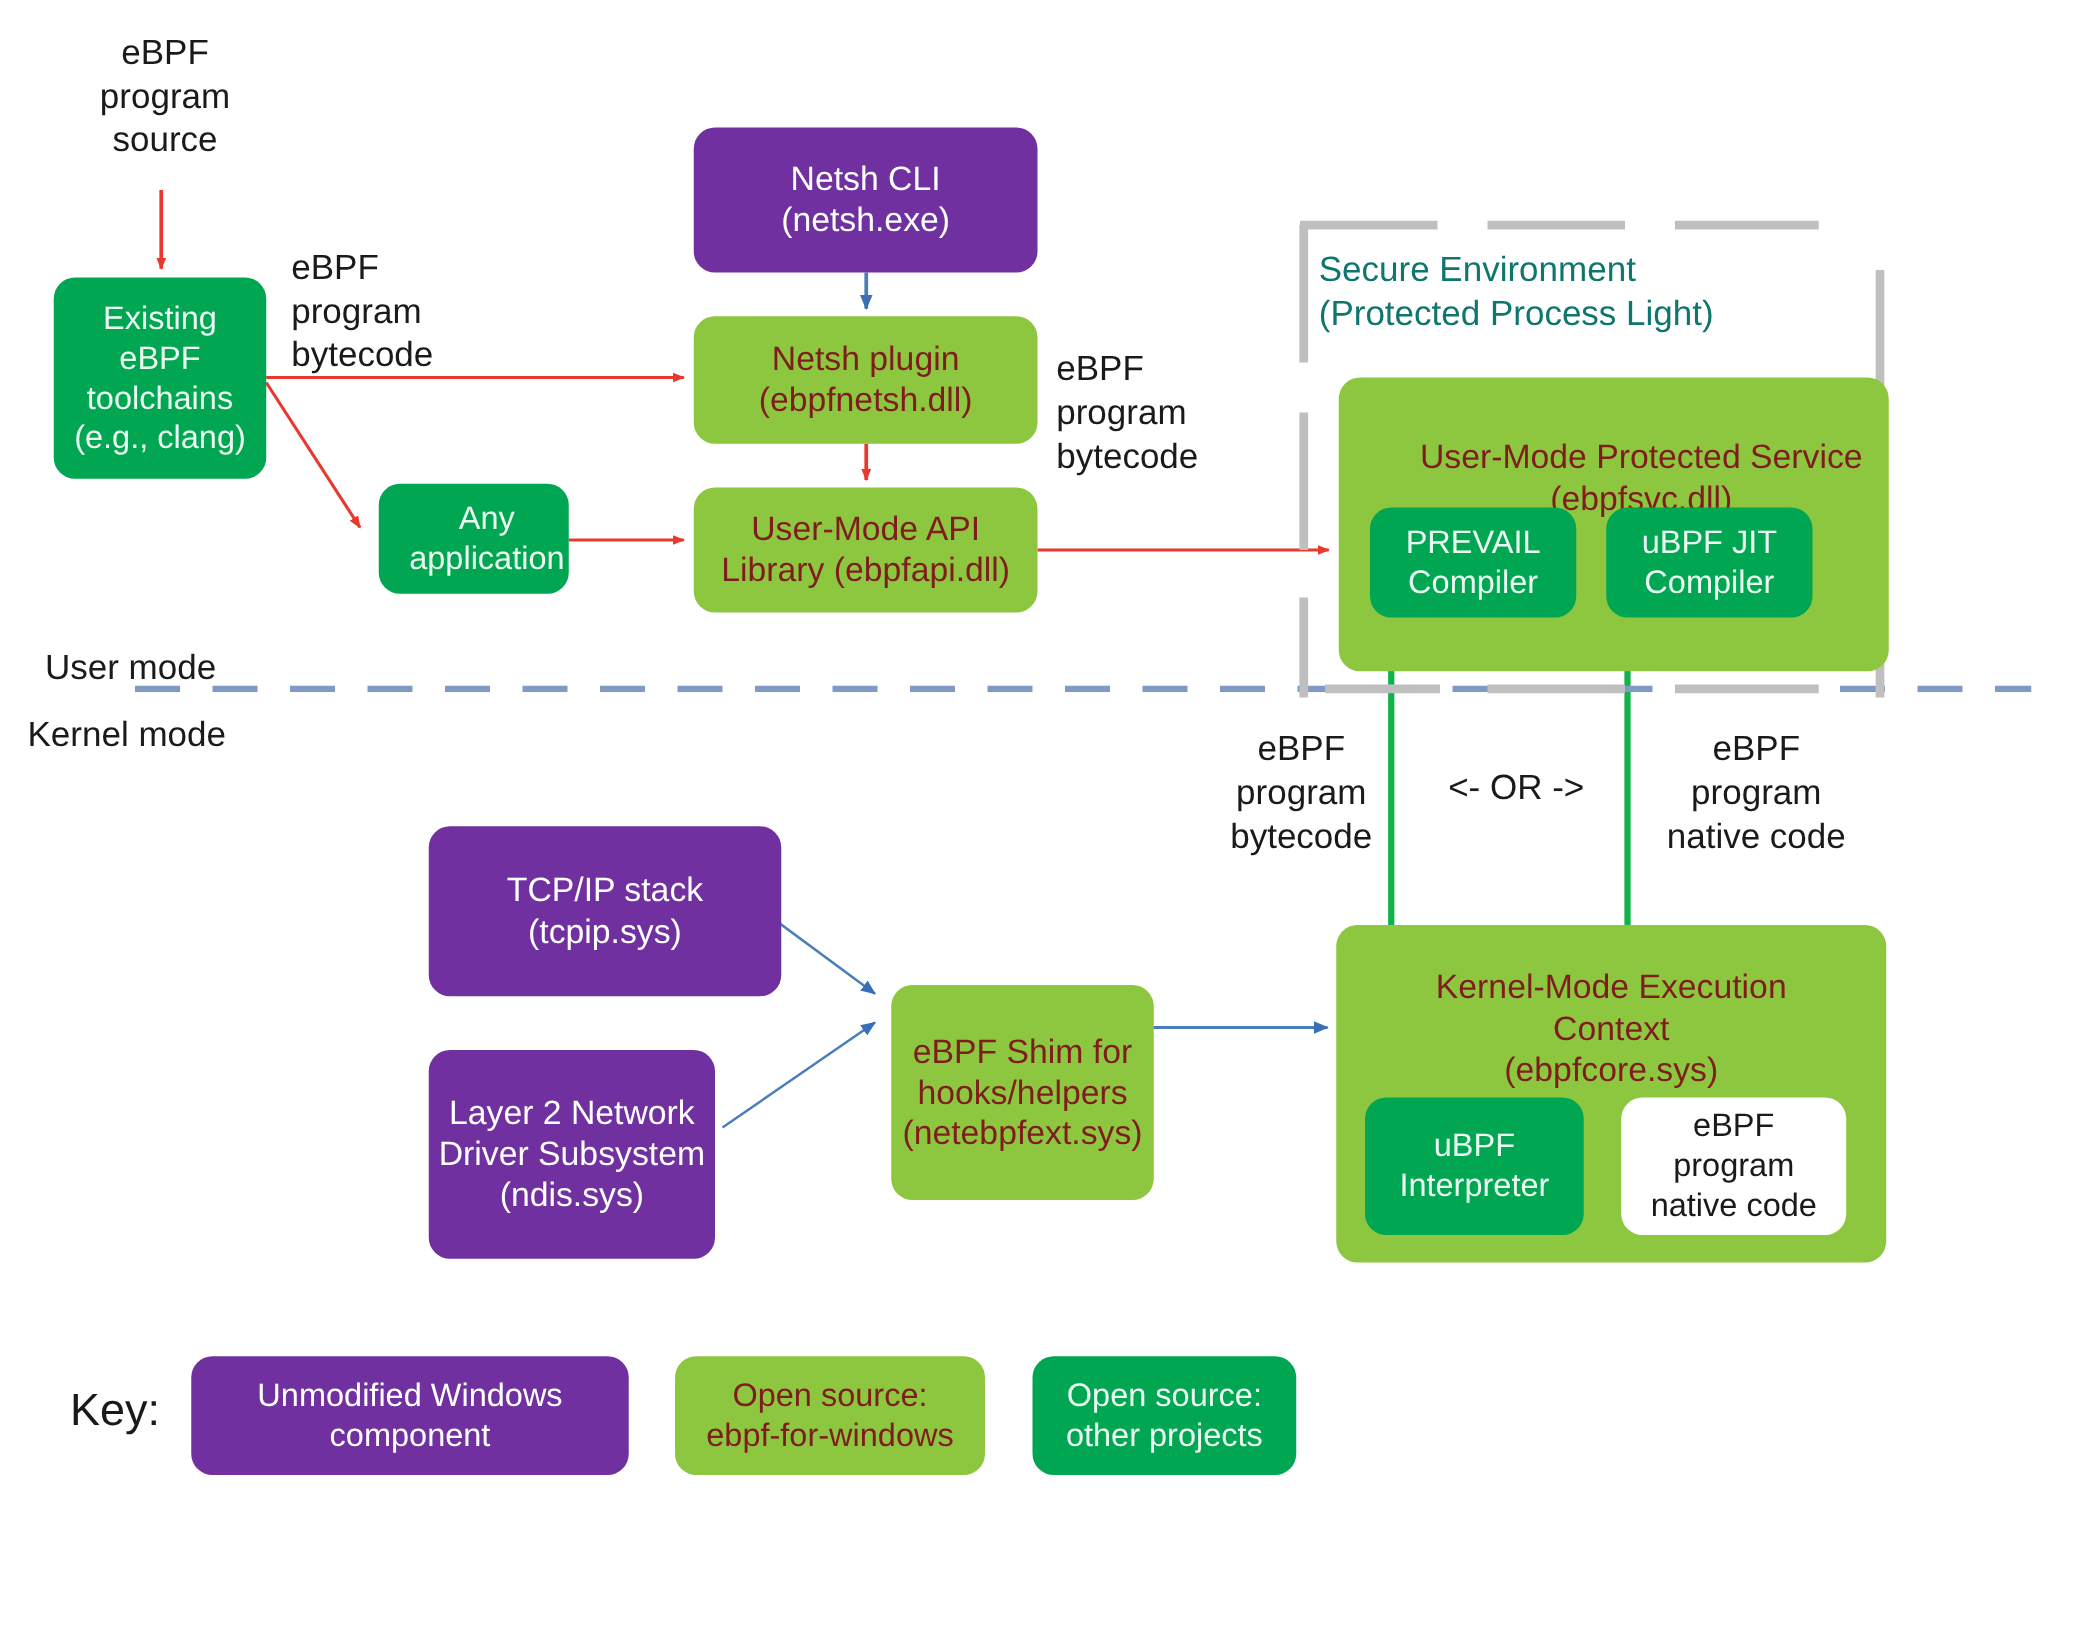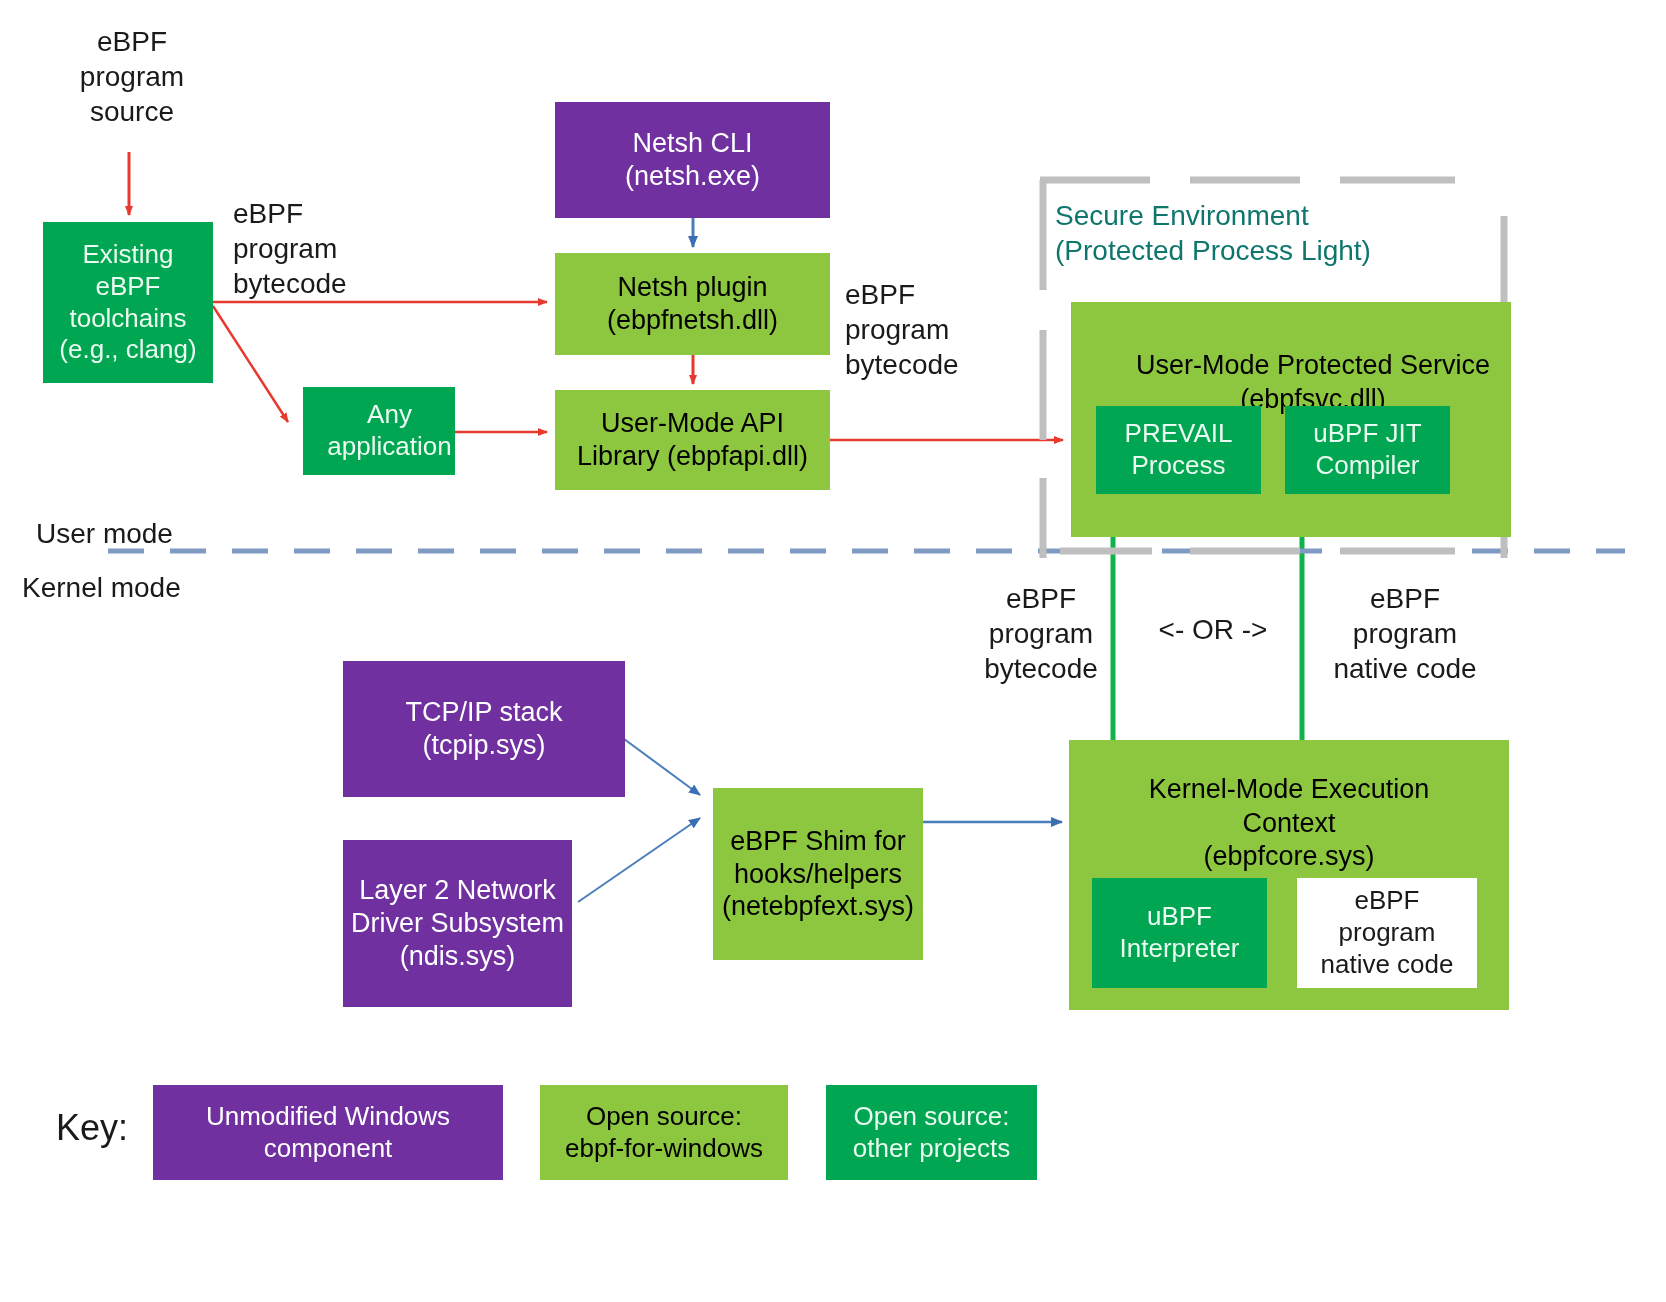--- a/index.html
+++ b/index.html
@@ -19,28 +19,29 @@
   }
   .box {
     position: absolute;
     display: flex;
     align-items: center;
     justify-content: center;
     text-align: center;
     line-height: 1.22;
     box-sizing: border-box;
     white-space: pre-line;
+    border-radius: 17px;
   }
   .purple {
     background: #7030A0;
     color: #ffffff;
   }
   .lgreen {
     background: #8DC63F;
-    color: #000000;
+    color: #7f1d1d;
   }
   .dgreen {
     background: #00A651;
     color: #EAFBF1;
   }
   .whitebox {
     background: #ffffff;
     color: #1a1a1a;
   }
   .label {
@@ -211,21 +212,21 @@
 
   <div class="box lgreen" style="left:555px; top:390px; width:275px; height:100px; font-size:27px;">User-Mode API
 Library (ebpfapi.dll)</div>
 
   <div class="box lgreen" style="left:1071px; top:302px; width:440px; height:235px; display:block; padding-top:14px; font-size:27px;">
     <div style="text-align:center; white-space:pre-line; line-height:1.25;padding-left:44px;">User-Mode Protected Service
 (ebpfsvc.dll)</div>
   </div>
 
   <div class="box dgreen" style="left:1096px; top:406px; width:165px; height:88px; font-size:26px;">PREVAIL
-Process</div>
+Compiler</div>
 
   <div class="box dgreen" style="left:1285px; top:406px; width:165px; height:88px; font-size:26px;">uBPF JIT
 Compiler</div>
 
   <div class="box purple" style="left:343px; top:661px; width:282px; height:136px; font-size:27px;">TCP/IP stack
 (tcpip.sys)</div>
 
   <div class="box purple" style="left:343px; top:840px; width:229px; height:167px; font-size:27px;">Layer 2 Network
 Driver Subsystem
 (ndis.sys)</div>

